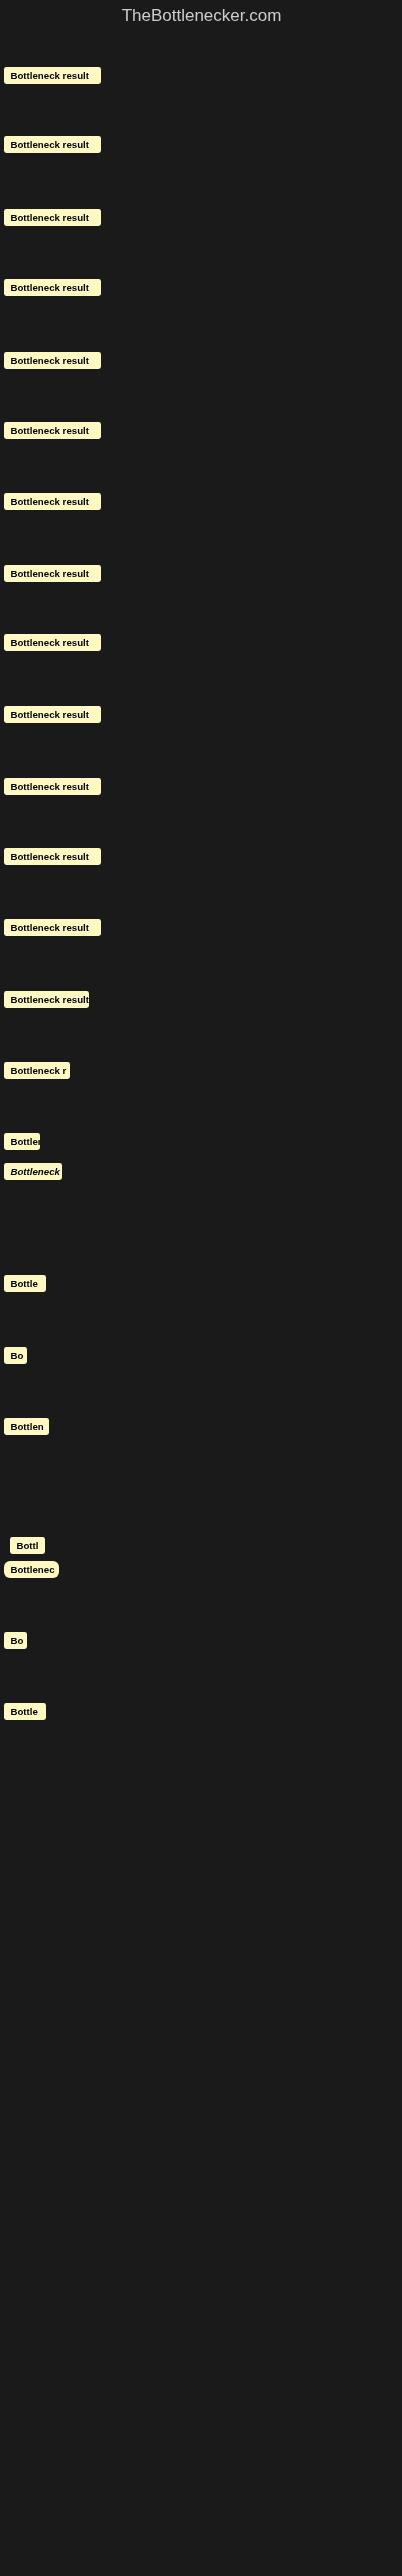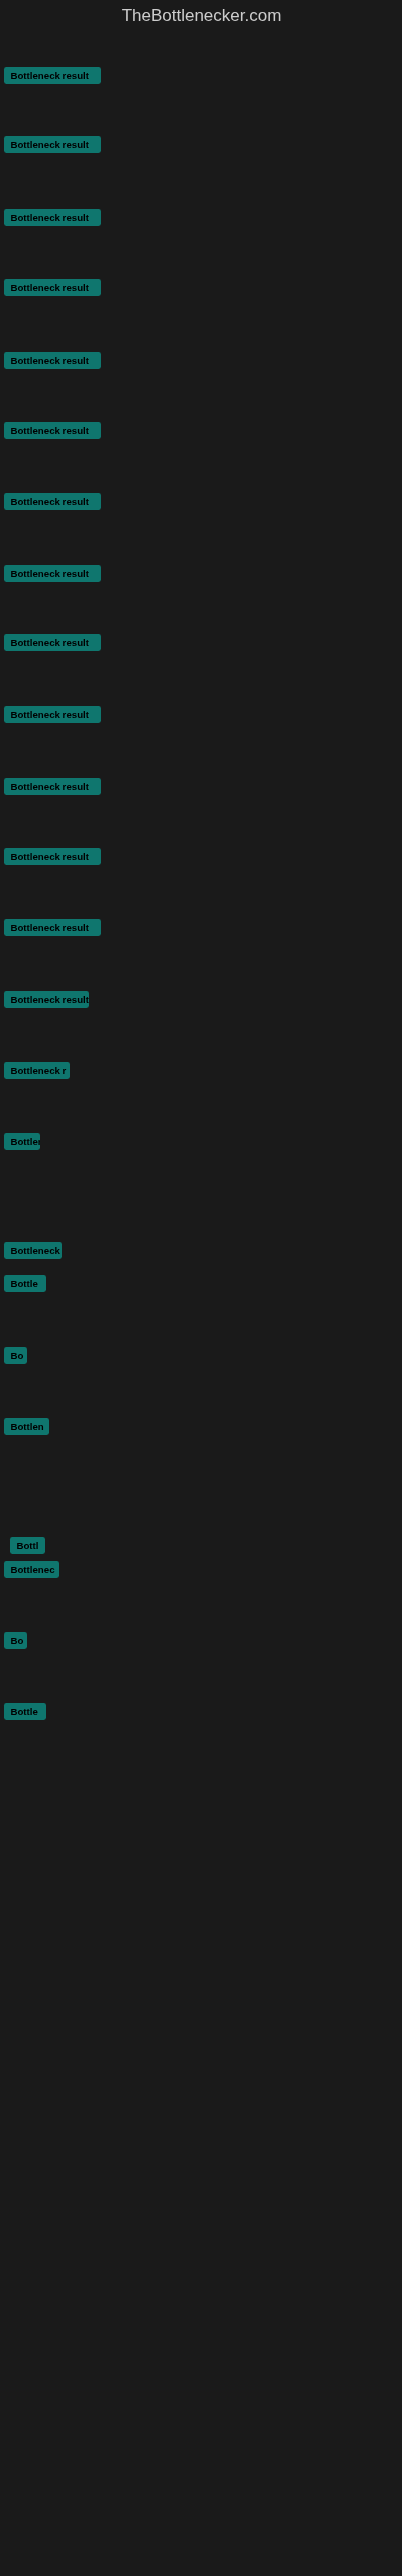--- a/index.html
+++ b/index.html
@@ -19,21 +19,21 @@
     .site-title {
       text-align: center;
       color: #cccccc;
       font-size: 17px;
       padding: 6.4px 0;
       font-weight: normal;
     }
 
     .bottleneck-badge {
       display: inline-block;
-      background-color: #0f766e;
+      background-color: #fef9c3;
       color: #000000;
       font-size: 9.7px;
       font-weight: bold;
       padding: 3.2px 6.4px;
       border-radius: 2.4px;
       white-space: nowrap;
       overflow: hidden;
     }
   </style>
 </head>
@@ -53,24 +53,24 @@
       <div style="position: absolute; top: 456px; left: 0px; padding: 4px;"><span class="bottleneck-badge" style="max-width: 97px; width: 97px;">Bottleneck result</span></div>
       <div style="position: absolute; top: 528px; left: 0px; padding: 4px;"><span class="bottleneck-badge" style="max-width: 97px; width: 97px;">Bottleneck result</span></div>
       <div style="position: absolute; top: 597px; left: 0px; padding: 4px;"><span class="bottleneck-badge" style="max-width: 97px; width: 97px;">Bottleneck result</span></div>
       <div style="position: absolute; top: 669px; left: 0px; padding: 4px;"><span class="bottleneck-badge" style="max-width: 97px; width: 97px;">Bottleneck result</span></div>
       <div style="position: absolute; top: 741px; left: 0px; padding: 4px;"><span class="bottleneck-badge" style="max-width: 97px; width: 97px;">Bottleneck result</span></div>
       <div style="position: absolute; top: 811px; left: 0px; padding: 4px;"><span class="bottleneck-badge" style="max-width: 97px; width: 97px;">Bottleneck result</span></div>
       <div style="position: absolute; top: 882px; left: 0px; padding: 4px;"><span class="bottleneck-badge" style="max-width: 97px; width: 97px;">Bottleneck result</span></div>
       <div style="position: absolute; top: 954px; left: 0px; padding: 4px;"><span class="bottleneck-badge" style="max-width: 85px; width: 85px;">Bottleneck result</span></div>
       <div style="position: absolute; top: 1025px; left: 0px; padding: 4px;"><span class="bottleneck-badge" style="max-width: 66px; width: 66px;">Bottleneck r</span></div>
       <div style="position: absolute; top: 1096px; left: 0px; padding: 4px;"><span class="bottleneck-badge" style="max-width: 52px; width: 36px;">Bottlene</span></div>
-      <div style="position: absolute; top: 1205px; left: 0px; padding: 4px;"><span class="bottleneck-badge" style="max-width: 58px; width: 58px;">Bottleneck</span></div>
+      <div style="position: absolute; top: 1126px; left: 0px; padding: 4px; font-style: italic;"><span class="bottleneck-badge" style="max-width: 58px; width: 58px;">Bottleneck</span></div>
       <div style="position: absolute; top: 1238px; left: 0px; padding: 4px;"><span class="bottleneck-badge" style="max-width: 42px; width: 42px;">Bottle</span></div>
       <div style="position: absolute; top: 1310px; left: 0px; padding: 4px;"><span class="bottleneck-badge" style="max-width: 22.5px; width: 22.5px;">Bo</span></div>
       <div style="position: absolute; top: 1381px; left: 0px; padding: 4px;"><span class="bottleneck-badge" style="max-width: 45px; width: 47px;">Bottlen</span></div>
       <div style="position: absolute; top: 1500px; left: 0px; padding: 4px; margin-left: 6px;"><span class="bottleneck-badge" style="max-width: 35px; width: 35px;">Bottl</span></div>
-      <div style="position: absolute; top: 1524px; left: 0px; padding: 4px;"><span class="bottleneck-badge" style="max-width: 55px; width: 72px;">Bottlenec</span></div>
+      <div style="position: absolute; top: 1524px; left: 0px; padding: 4px;"><span class="bottleneck-badge" style="max-width: 55px; width: 72px; border-radius: 6px;">Bottlenec</span></div>
       <div style="position: absolute; top: 1595px; left: 0px; padding: 4px;"><span class="bottleneck-badge" style="max-width: 22.5px; width: 22.5px;">Bo</span></div>
       <div style="position: absolute; top: 1666px; left: 0px; padding: 4px;"><span class="bottleneck-badge" style="max-width: 42px; width: 42px;">Bottle</span></div>
     </div>
 
 </div>
 
 
 </body></html>

